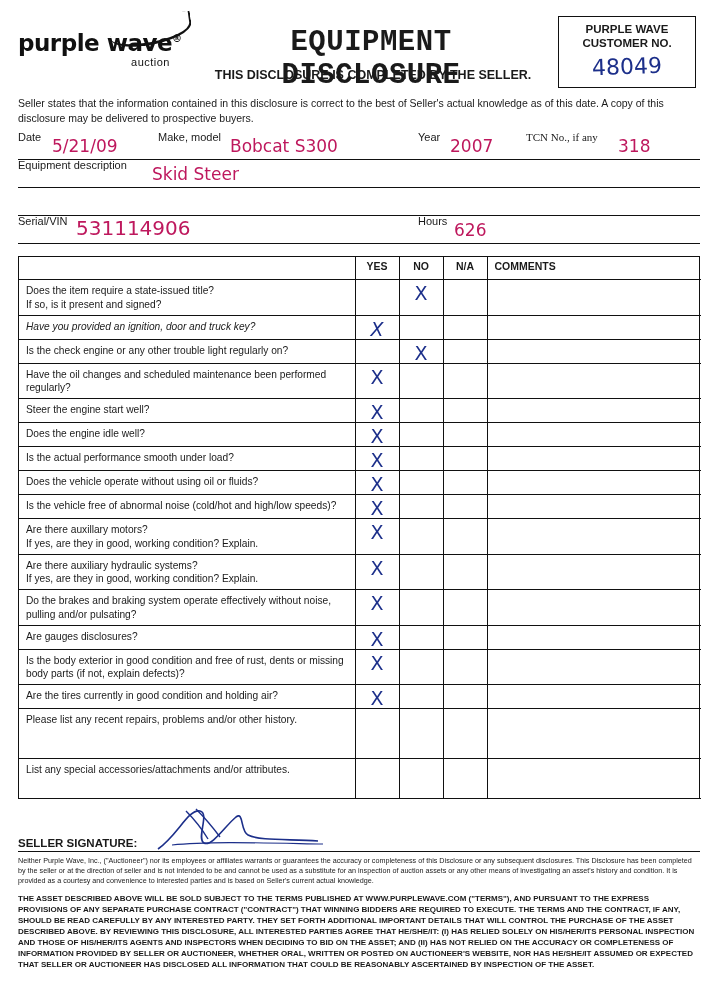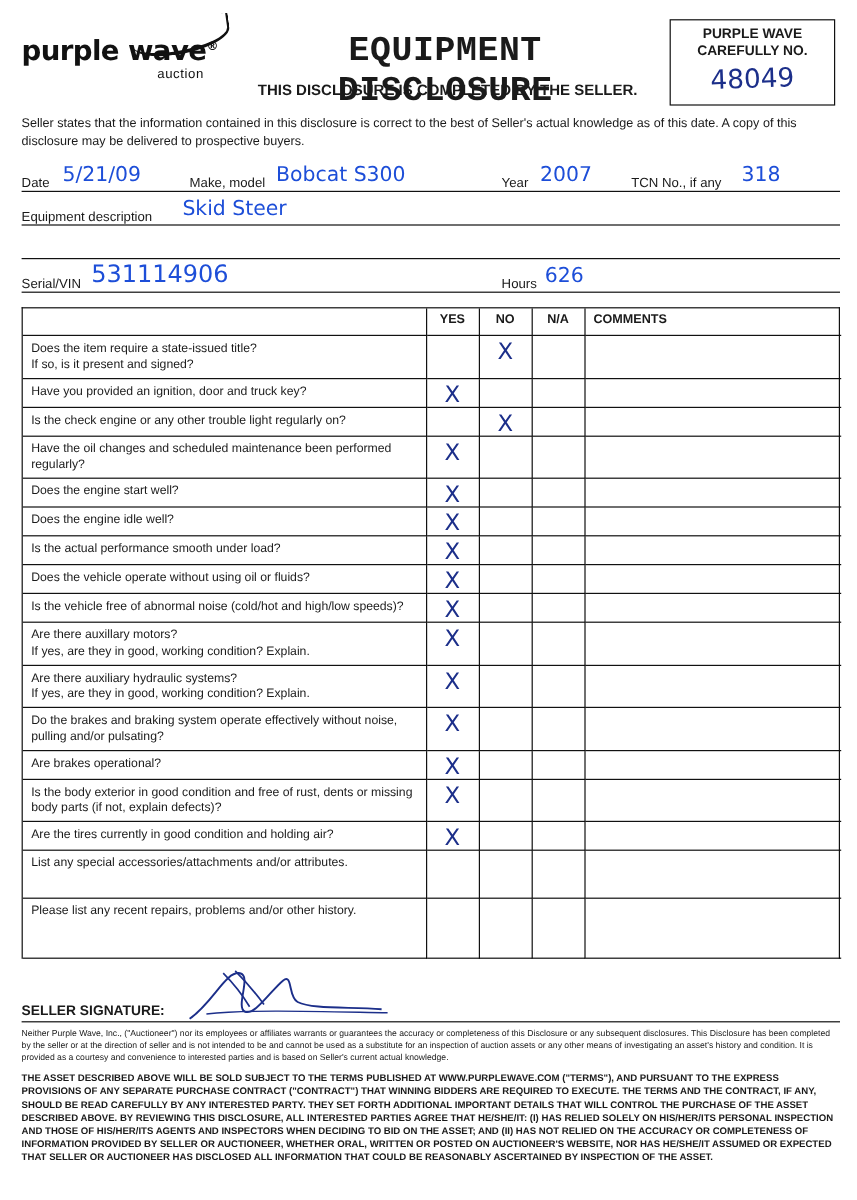--- a/index.html
+++ b/index.html
@@ -124,29 +124,29 @@
   }
   .frow {
     position: relative;
     height: 27px;
     border-bottom: 1px solid #111;
     font-size: 11px;
   }
   .frow.last { border-bottom: 1.6px solid #111; }
   .flabel {
     position: absolute;
-    bottom: 0;
+    bottom: 16px;
     font-size: 11px;
   }
   .fval {
     position: absolute;
     bottom: 3px;
     font-family: "DejaVu Sans", sans-serif;
     font-size: 17px;
-    color: #1d4ed8;
+    color: #be185d;
     white-space: nowrap;
   }
 
   
   .tbl {
     margin-top: 12px;
     border-top: 1.6px solid #111;
     border-left: 1.6px solid #111;
     border-right: 1.6px solid #111;
     width: 682px;
@@ -239,37 +239,37 @@
       <div class="logo-swoosh"></div>
       <div class="logo-text"><span>purple wave</span><span class="logo-reg">®</span></div>
       <div class="logo-sub">auction</div>
     </div>
 
     <div class="title-main">EQUIPMENT DISCLOSURE</div>
     <div class="title-sub">THIS DISCLOSURE IS COMPLETED BY THE SELLER.</div>
 
     <div class="cust-box">
       <div class="l1">PURPLE WAVE</div>
-      <div class="l2">CAREFULLY NO.</div>
+      <div class="l2">CUSTOMER NO.</div>
       <div class="cust-no">48049</div>
     </div>
   </div>
 
   <div class="intro">Seller states that the information contained in this disclosure is correct to the best of Seller's actual knowledge as of this date. A copy of this disclosure may be delivered to prospective buyers.</div>
 
   <div class="fields">
 
     <div class="frow">
       <span class="flabel" style="left:0px;">Date</span>
       <span class="fval" style="left:34px;">5/21/09</span>
       <span class="flabel" style="left:140px;">Make, model</span>
       <span class="fval" style="left:212px;">Bobcat S300</span>
       <span class="flabel" style="left:400px;">Year</span>
       <span class="fval" style="left:432px;">2007</span>
-      <span class="flabel" style="left:508px;">TCN No., if any</span>
+      <span class="flabel" style="left:508px;font-family:Liberation Serif, serif;">TCN No., if any</span>
       <span class="fval" style="left:600px;">318</span>
     </div>
 
     <div class="frow">
       <span class="flabel" style="left:0px;">Equipment description</span>
       <span class="fval" style="left:134px;">Skid Steer</span>
     </div>
 
     <div class="frow"></div>
 
@@ -300,21 +300,21 @@
         </tr>
       </thead>
       <tbody>
           <tr style="height: 32px;">
             <td class="qcell">Does the item require a state-issued title?<br>If so, is it present and signed?</td>
             <td class="mark"></td>
             <td class="mark">X</td>
             <td class="mark"></td>
             <td class="qcell"></td>
           </tr>
-          <tr style="height: 20px;">
+          <tr style="height: 20px; font-style: italic;">
             <td class="qcell">Have you provided an ignition, door and truck key?</td>
             <td class="mark">X</td>
             <td class="mark"></td>
             <td class="mark"></td>
             <td class="qcell"></td>
           </tr>
           <tr style="height: 20px;">
             <td class="qcell">Is the check engine or any other trouble light regularly on?</td>
             <td class="mark"></td>
             <td class="mark">X</td>
@@ -322,21 +322,21 @@
             <td class="qcell"></td>
           </tr>
           <tr style="height: 32px;">
             <td class="qcell">Have the oil changes and scheduled maintenance been performed regularly?</td>
             <td class="mark">X</td>
             <td class="mark"></td>
             <td class="mark"></td>
             <td class="qcell"></td>
           </tr>
           <tr style="height: 20px;">
-            <td class="qcell">Does the engine start well?</td>
+            <td class="qcell">Steer the engine start well?</td>
             <td class="mark">X</td>
             <td class="mark"></td>
             <td class="mark"></td>
             <td class="qcell"></td>
           </tr>
           <tr style="height: 20px;">
             <td class="qcell">Does the engine idle well?</td>
             <td class="mark">X</td>
             <td class="mark"></td>
             <td class="mark"></td>
@@ -378,49 +378,49 @@
             <td class="qcell"></td>
           </tr>
           <tr style="height: 34px;">
             <td class="qcell">Do the brakes and braking system operate effectively without noise, pulling and/or pulsating?</td>
             <td class="mark">X</td>
             <td class="mark"></td>
             <td class="mark"></td>
             <td class="qcell"></td>
           </tr>
           <tr style="height: 20px;">
-            <td class="qcell">Are brakes operational?</td>
+            <td class="qcell">Are gauges disclosures?</td>
             <td class="mark">X</td>
             <td class="mark"></td>
             <td class="mark"></td>
             <td class="qcell"></td>
           </tr>
           <tr style="height: 32px;">
             <td class="qcell">Is the body exterior in good condition and free of rust, dents or missing body parts (if not, explain defects)?</td>
             <td class="mark">X</td>
             <td class="mark"></td>
             <td class="mark"></td>
             <td class="qcell"></td>
           </tr>
           <tr style="height: 20px;">
             <td class="qcell">Are the tires currently in good condition and holding air?</td>
             <td class="mark">X</td>
             <td class="mark"></td>
             <td class="mark"></td>
             <td class="qcell"></td>
           </tr>
+          <tr style="height: 50px;">
+            <td class="qcell">Please list any recent repairs, problems and/or other history.</td>
+            <td class="mark"></td>
+            <td class="mark"></td>
+            <td class="mark"></td>
+            <td class="qcell"></td>
+          </tr>
           <tr style="height: 40px;">
             <td class="qcell">List any special accessories/attachments and/or attributes.</td>
-            <td class="mark"></td>
-            <td class="mark"></td>
-            <td class="mark"></td>
-            <td class="qcell"></td>
-          </tr>
-          <tr style="height: 50px;">
-            <td class="qcell">Please list any recent repairs, problems and/or other history.</td>
             <td class="mark"></td>
             <td class="mark"></td>
             <td class="mark"></td>
             <td class="qcell"></td>
           </tr>
         </tbody>
     </table>
   </div>
 
   <div class="sig-area">

